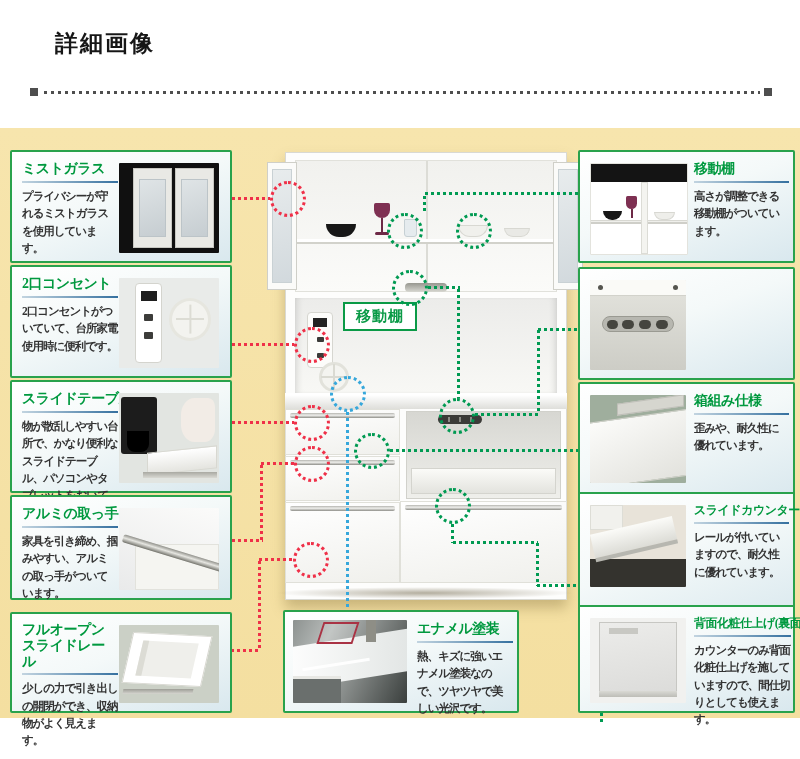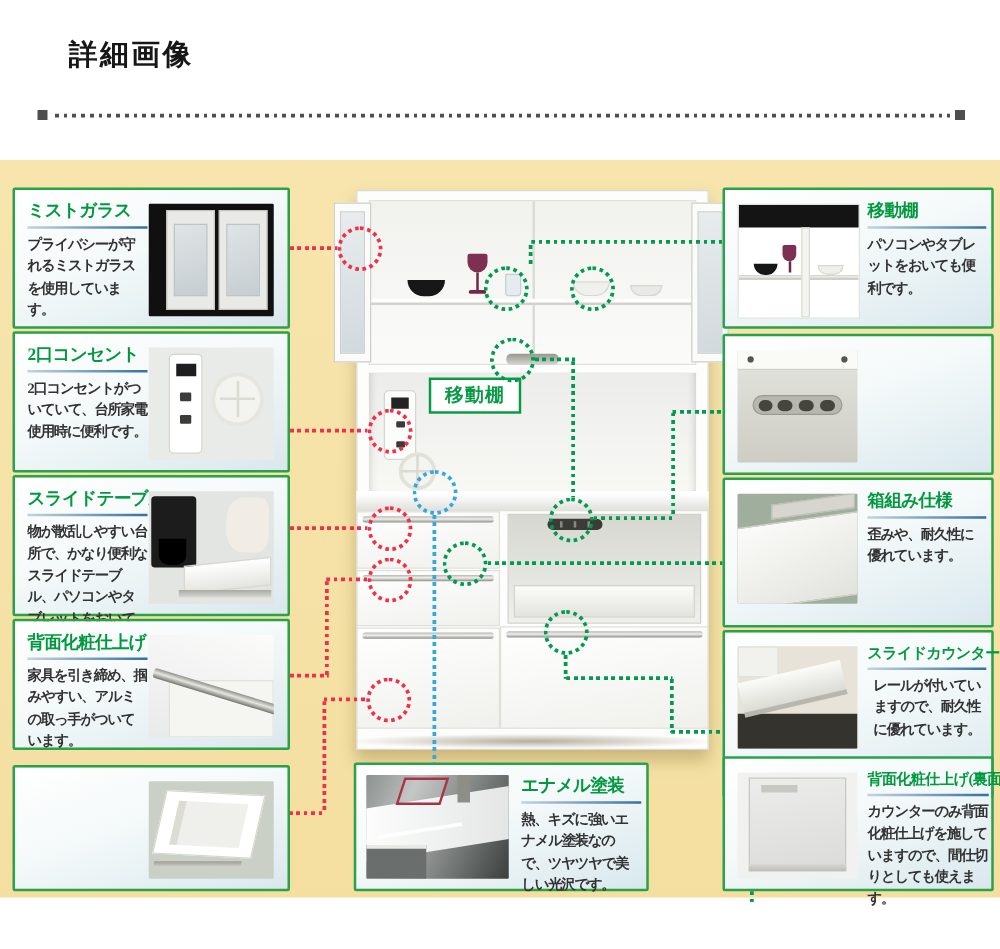--- a/index.html
+++ b/index.html
@@ -287,31 +287,36 @@
       <div class="mc"></div>
         <div class="cf"></div>
         <div class="hd"></div>
         <div class="tb"></div>
         <div class="rl"></div>
     </div>
   </div>
 
   <div class="fbox" style="left:10px;top:495px;height:105px;">
     <div class="ftext" style="left:10px;width:96px;">
-      <h3>背面化粧仕上げ</h3>
+      <h3>アルミの取っ手</h3>
       <div class="rule"></div>
       <p>家具を引き締め、掴みやすい、アルミの取っ手がついています。</p>
     </div>
     <div class="photo lphoto ph-handle" style="height:82px;">
       <div class="fc"></div>
         <div class="bar"></div>
     </div>
   </div>
 
   <div class="fbox" style="left:10px;top:612px;height:101px;">
+    <div class="ftext" style="left:10px;width:96px;">
+      <h3 class="wrap">フルオープンスライドレール</h3>
+      <div class="rule"></div>
+      <p>少しの力で引き出しの開閉ができ、収納物がよく見えます。</p>
+    </div>
     <div class="photo lphoto ph-rail" style="height:78px;">
       <div class="bx">
           <div class="in"></div>
         </div>
         <div class="rl"></div>
     </div>
   </div>
 
   <div class="fbox right" style="left:578px;top:150px;height:113px;">
     <div class="photo rphoto ph-shelf" style="height:90px;">
@@ -319,21 +324,21 @@
         <div class="sl"></div>
         <div class="pl"></div>
         <div class="bb"></div>
       <div class="wg"></div>
         <div class="ws"></div>
         <div class="wb"></div>
     </div>
     <div class="ftext" style="left:114px;width:95px;">
       <h3>移動棚</h3>
       <div class="rule"></div>
-      <p>パソコンやタブレットをおいても便利です。</p>
+      <p>高さが調整できる移動棚がついています。</p>
     </div>
   </div>
 
   <div class="fbox right" style="left:578px;top:267px;height:113px;">
     <div class="photo rphoto ph-duct" style="height:90px;">
       <div class="tp"></div>
         <div class="s1"></div>
         <div class="s2"></div>
       <div class="cap">
           <i style="left:6%;"></i>
@@ -349,21 +354,21 @@
       <div class="pn"></div>
         <div class="rl"></div>
     </div>
     <div class="ftext" style="left:114px;width:95px;">
       <h3>箱組み仕様</h3>
       <div class="rule"></div>
       <p>歪みや、耐久性に優れています。</p>
     </div>
   </div>
 
-  <div class="fbox right" style="left:578px;top:504px;height:134px;text-align:center;">
+  <div class="fbox right" style="left:578px;top:492px;height:134px;">
     <div class="photo rphoto ph-slidec" style="height:82px;">
       <div class="dk"></div>
         <div class="cb"></div>
         <div class="sb"></div>
     </div>
     <div class="ftext" style="left:114px;width:95px;">
       <h3 class="small">スライドカウンター</h3>
       <div class="rule"></div>
       <p>レールが付いていますので、耐久性に優れています。</p>
     </div>

